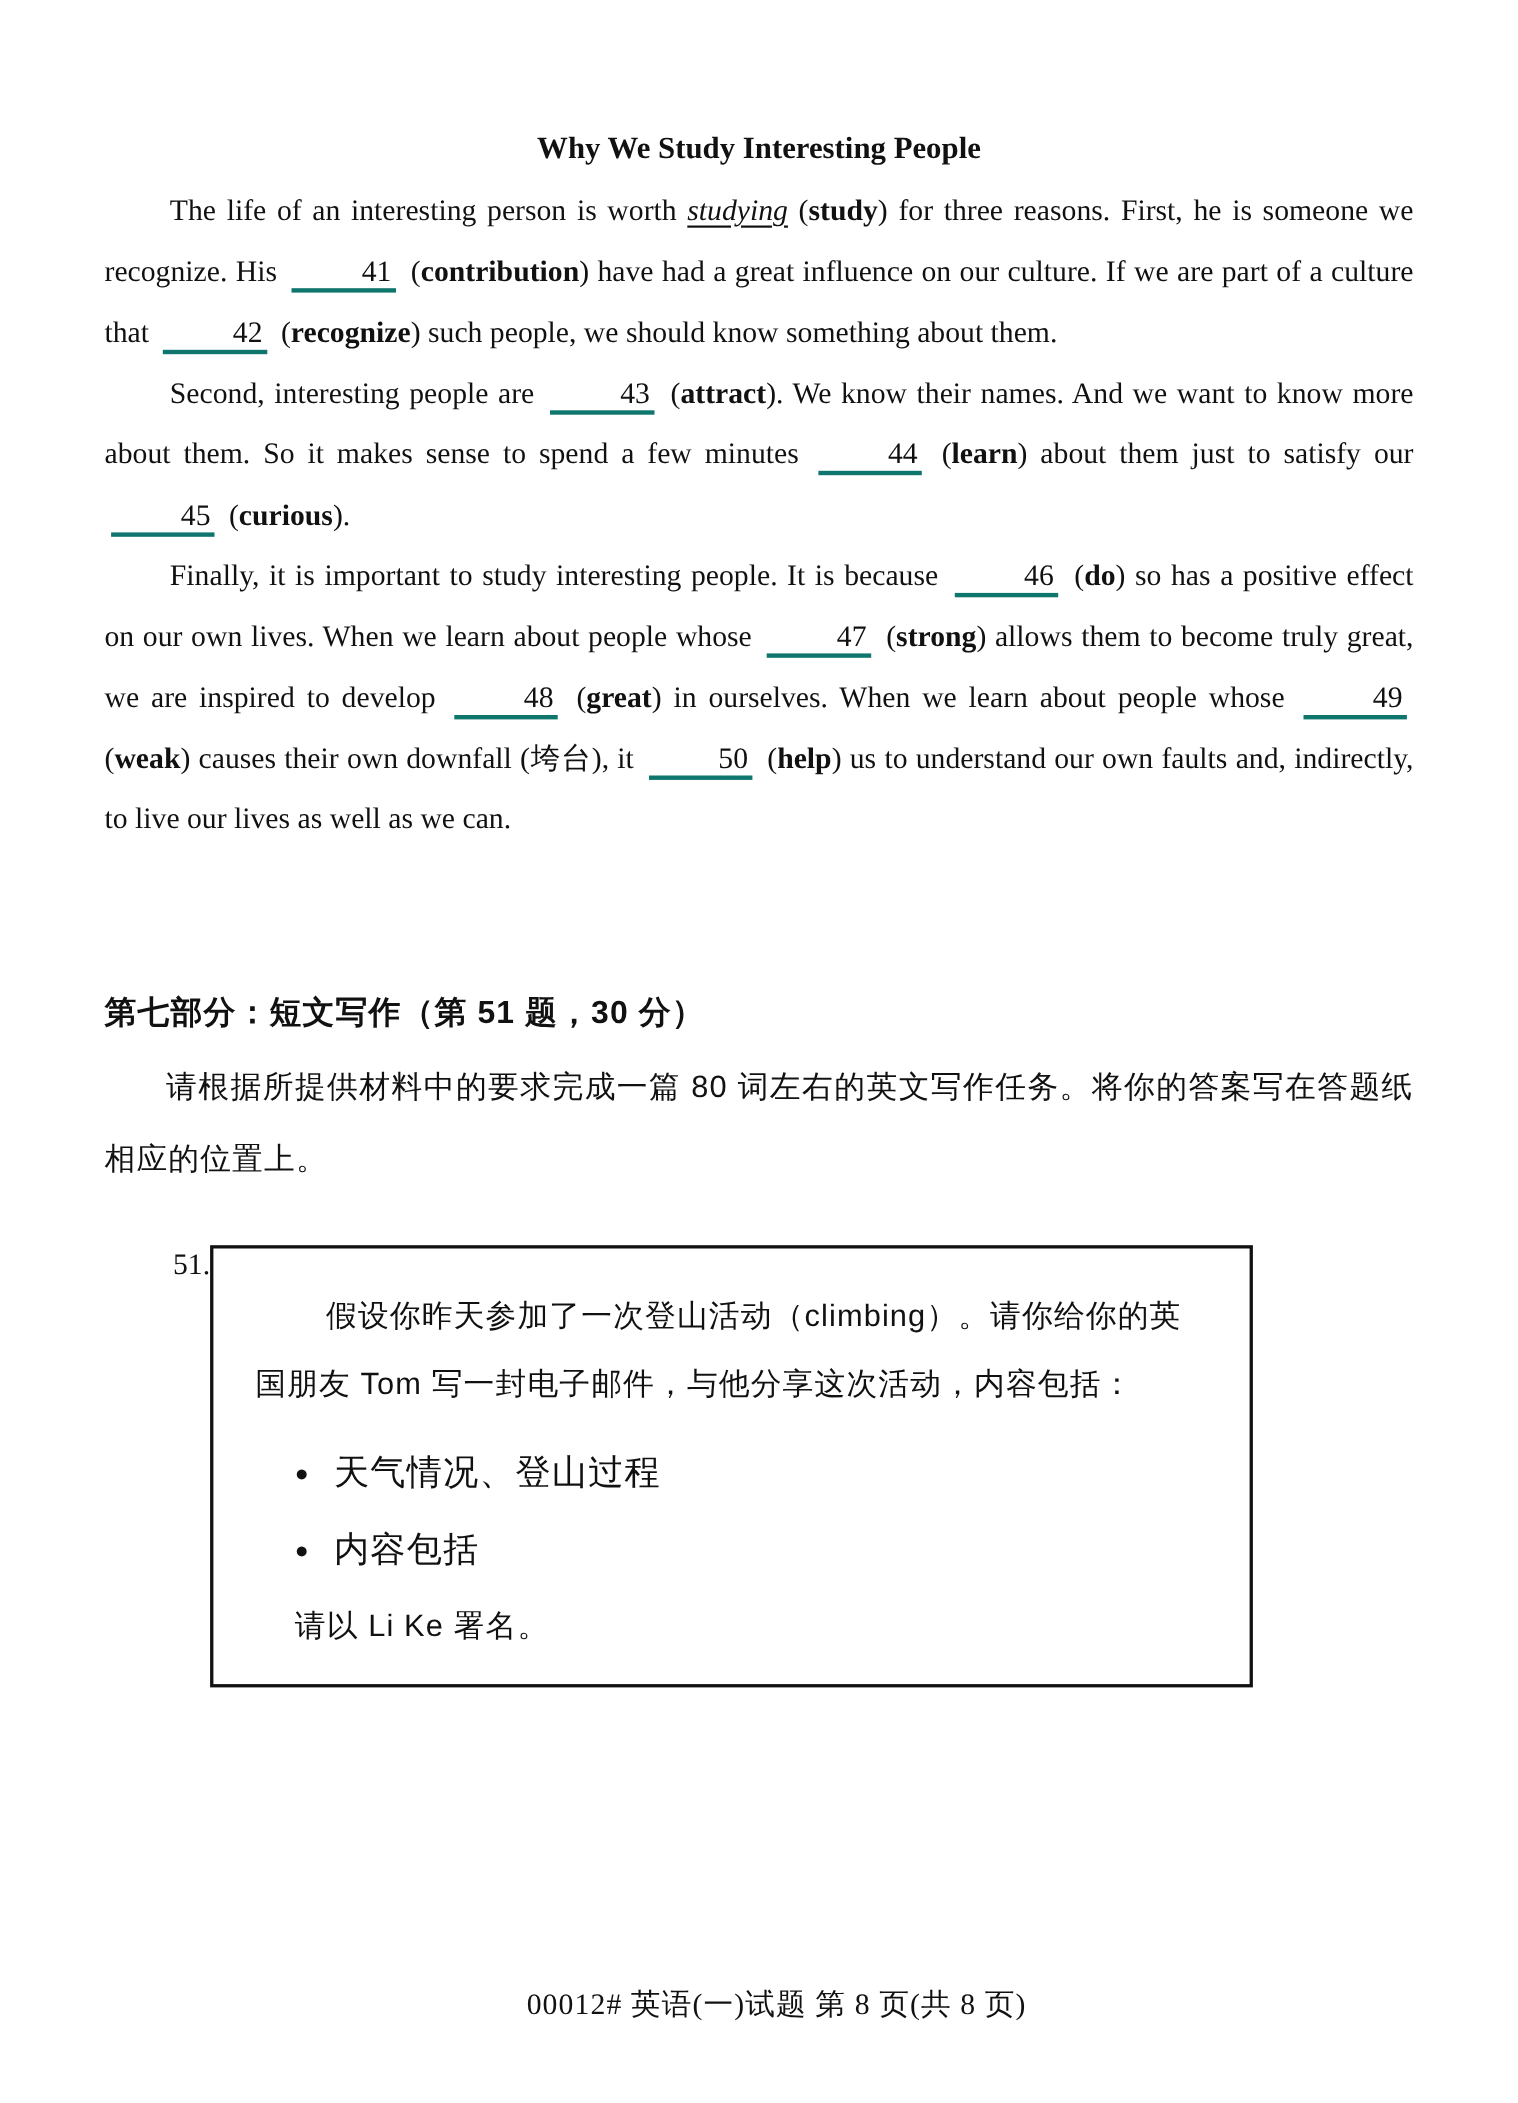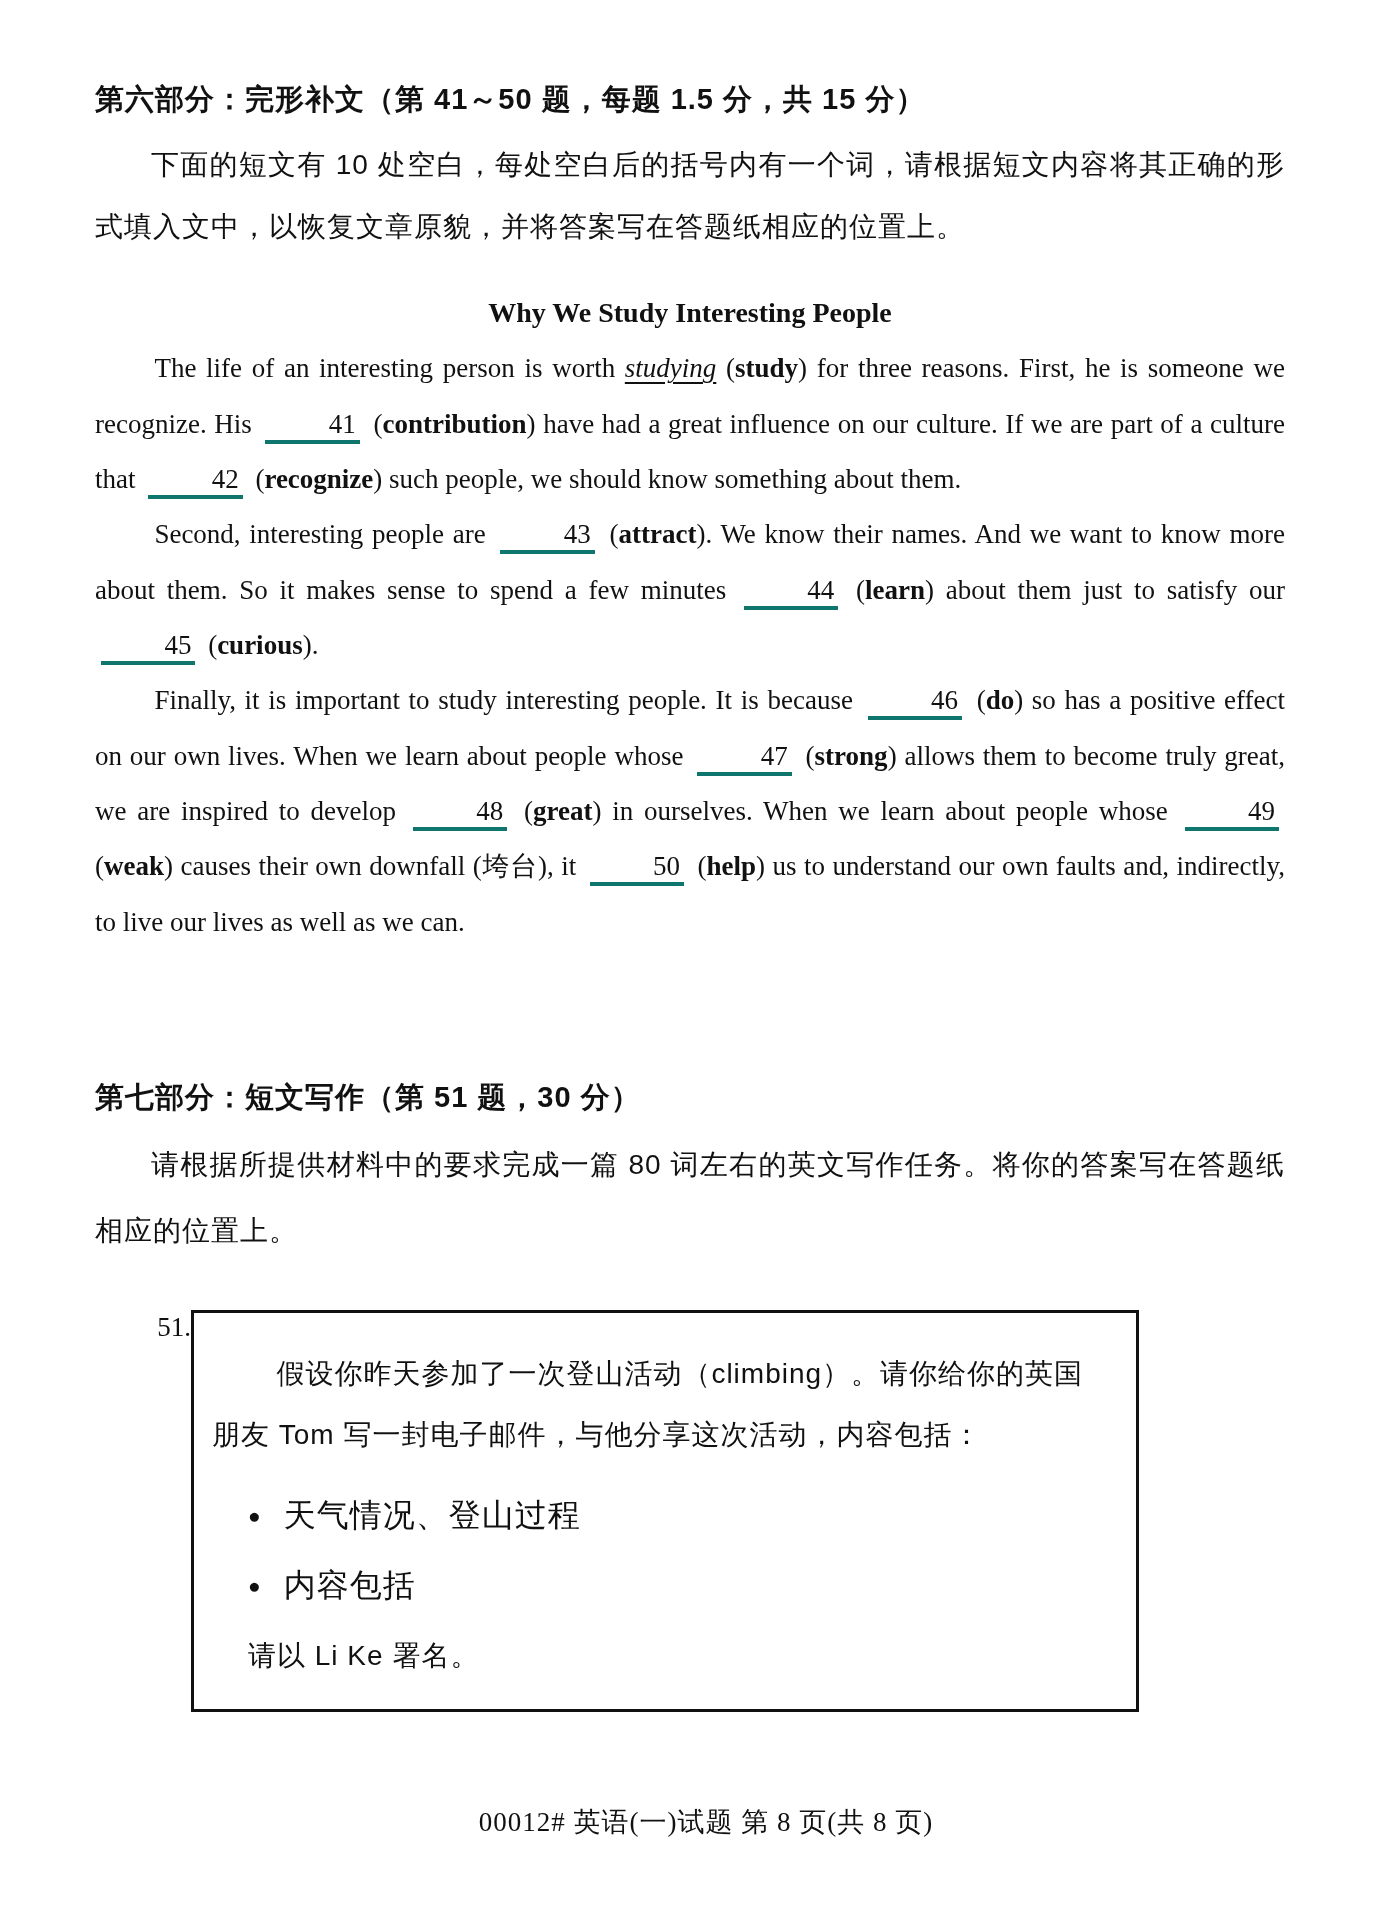--- a/index.html
+++ b/index.html
@@ -68,21 +68,21 @@
     font-family: "Liberation Serif", serif;
     font-size: 27px;
     width: 96px;
     flex: 0 0 96px;
     padding-top: 2px;
     text-align: right;
   }
   .prompt-box {
     border: 3px solid #111;
     width: 948px;
-    padding: 30px 38px 34px 18px;
+    padding: 30px 38px 34px 38px;
   }
   .prompt-text {
     font-family: "Liberation Sans", sans-serif;
     font-size: 28px;
     line-height: 2.2;
     text-indent: 2.3em;
     margin: 0;
     letter-spacing: 1px;
   }
   .prompt-bullets { list-style: none; margin: 14px 0 0 0; padding: 0 0 0 36px; }
@@ -114,24 +114,20 @@
     font-family: "Liberation Serif", serif;
     font-size: 27px;
     letter-spacing: 1px;
   }
 </style>
 </head>
 <body>
 
 <div class="page">
 
-  <div>
-    <h2 class="sec-heading">第六部分：完形补文（第 41～50 题，每题 1.5 分，共 15 分）</h2>
-    <p class="instructions">下面的短文有 10 处空白，每处空白后的括号内有一个词，请根据短文内容将其正确的形式填入文中，以恢复文章原貌，并将答案写在答题纸相应的位置上。</p>
-  </div>
 
   <h3 class="passage-title">Why We Study Interesting People</h3>
 
   <div class="passage">
       <p><span class="t">The life of an interesting person is worth </span><span class="iu">studying</span><span class="t"> (</span><span class="b">study</span><span class="t">) for three reasons. First, he is someone we recognize. His </span><span class="blank">41</span><span class="t"> (</span><span class="b">contribution</span><span class="t">) have had a great influence on our culture. If we are part of a culture that </span><span class="blank">42</span><span class="t"> (</span><span class="b">recognize</span><span class="t">) such people, we should know something about them.</span></p>
       <p><span class="t">Second, interesting people are </span><span class="blank">43</span><span class="t"> (</span><span class="b">attract</span><span class="t">). We know their names. And we want to know more about them. So it makes sense to spend a few minutes </span><span class="blank">44</span><span class="t"> (</span><span class="b">learn</span><span class="t">) about them just to satisfy our </span><span class="blank">45</span><span class="t"> (</span><span class="b">curious</span><span class="t">).</span></p>
       <p><span class="t">Finally, it is important to study interesting people. It is because </span><span class="blank">46</span><span class="t"> (</span><span class="b">do</span><span class="t">) so has a positive effect on our own lives. When we learn about people whose </span><span class="blank">47</span><span class="t"> (</span><span class="b">strong</span><span class="t">) allows them to become truly great, we are inspired to develop </span><span class="blank">48</span><span class="t"> (</span><span class="b">great</span><span class="t">) in ourselves. When we learn about people whose </span><span class="blank">49</span><span class="t"> (</span><span class="b">weak</span><span class="t">) causes their own downfall (垮台), it </span><span class="blank">50</span><span class="t"> (</span><span class="b">help</span><span class="t">) us to understand our own faults and, indirectly, to live our lives as well as we can.</span></p>
     </div>
 
   <div class="section7">

